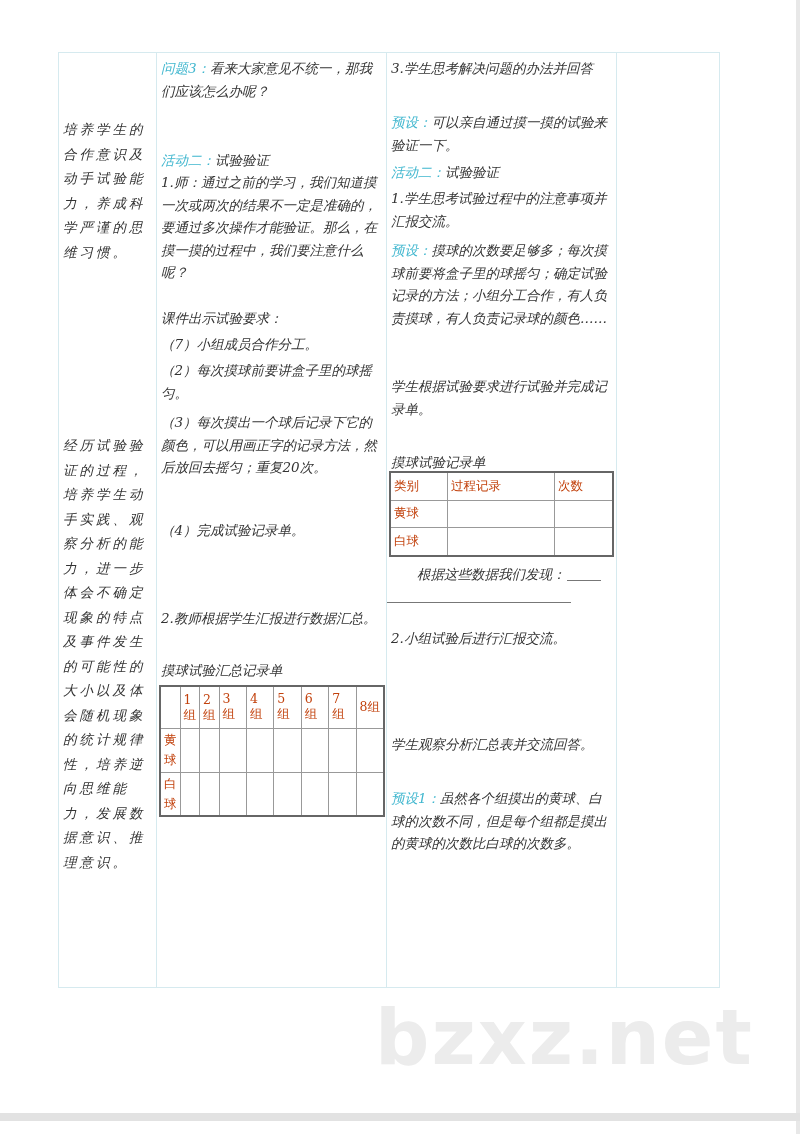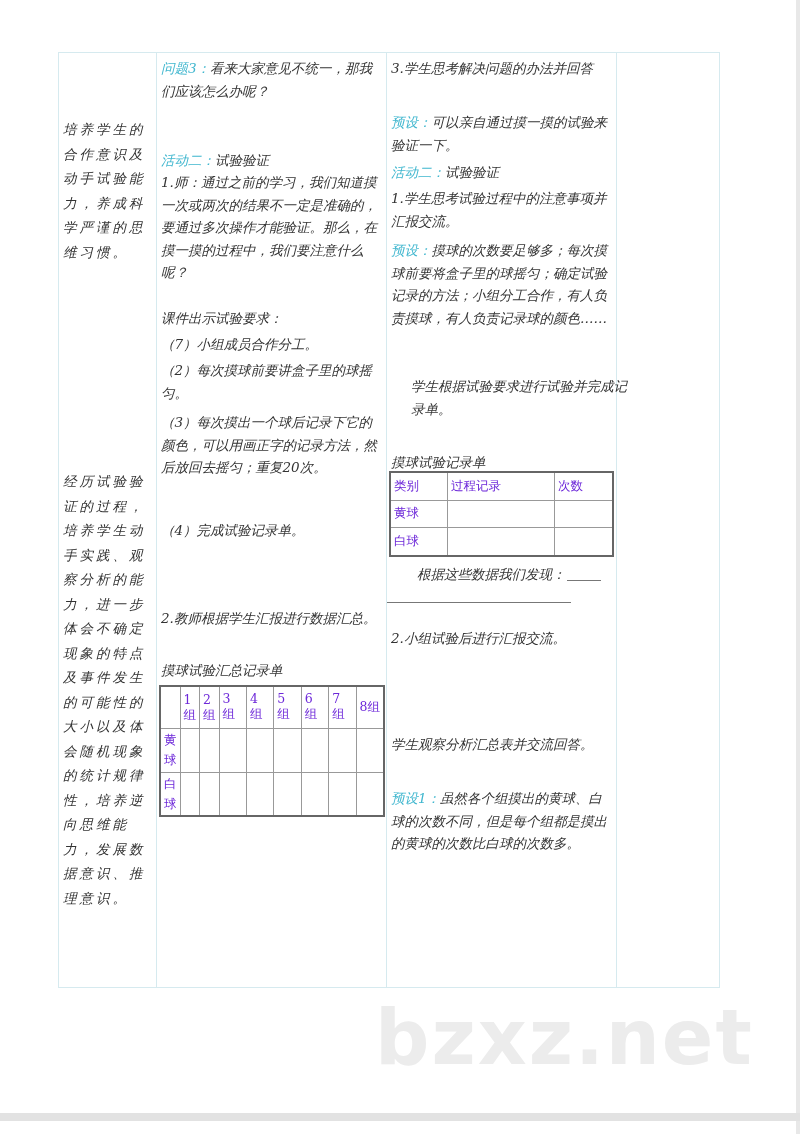--- a/index.html
+++ b/index.html
@@ -17,39 +17,39 @@
   .col:last-child { border-right:none; }
   .col-goal { width:98px; }
   .col-teacher { width:230px; }
   .col-student { width:230px; }
   .col-note { flex:1; }
   .blk { position:absolute; font-size:13.5px; line-height:22.5px;font-style:italic; }
   .goal-text { left:4px; width:92px; letter-spacing:3px; font-size:13.5px; line-height:24.5px; }
   .t { left:4px; width:222px; }
   .s { left:4px; width:222px; }
   .lbl { color:#41b7cf; }
-  table.rec { border-collapse:collapse; font-size:12.5px; color:#6d28d9; }
+  table.rec { border-collapse:collapse; font-size:12.5px; color:#c2410c; }
   table.rec td { border:1px solid #999; padding:0 3px; }
   table.rec { border:2px solid #666; }
   .line { position:absolute; height:1px; background:#777; }
   .watermark {
     position:absolute; left:375px; top:993px; font-family:"DejaVu Sans","Liberation Sans",sans-serif;
     font-weight:bold; font-size:76px; color:#ececec; letter-spacing:2px;
   }
 </style>
 </head>
 <body>
 
 <div class="page-edge"></div>
 
 <div class="lesson-table">
 
   <div class="col col-goal">
     <div class="blk goal-text" style="top:64px;">培养学生的合作意识及动手试验能力，养成科学严谨的思维习惯。</div>
-    <div class="blk goal-text" style="top:380px;margin-top:36px;">经历试验验证的过程，培养学生动手实践、观察分析的能力，进一步体会不确定现象的特点及事件发生的可能性的大小以及体会随机现象的统计规律性，培养逆向思维能力，发展数据意识、推理意识。</div>
+    <div class="blk goal-text" style="top:380px;">经历试验验证的过程，培养学生动手实践、观察分析的能力，进一步体会不确定现象的特点及事件发生的可能性的大小以及体会随机现象的统计规律性，培养逆向思维能力，发展数据意识、推理意识。</div>
   </div>
 
   <div class="col col-teacher">
     <div class="blk t" style="top:4px;">
       <span class="lbl">问题3：</span><span>看来大家意见不统一，那我们应该怎么办呢？</span>
     </div>
     <div class="blk t" style="top:96px;">
       <span class="lbl">活动二：</span><span>试验验证</span>
     </div>
     <div class="blk t" style="top:118px;">1.师：通过之前的学习，我们知道摸一次或两次的结果不一定是准确的，要通过多次操作才能验证。那么，在摸一摸的过程中，我们要注意什么呢？</div>
@@ -104,21 +104,21 @@
     <div class="blk s" style="top:58px;">
       <span class="lbl">预设：</span><span>可以亲自通过摸一摸的试验来验证一下。</span>
     </div>
     <div class="blk s" style="top:108px;">
       <span class="lbl">活动二：</span><span>试验验证</span>
     </div>
     <div class="blk s" style="top:134px;">1.学生思考试验过程中的注意事项并汇报交流。</div>
     <div class="blk s" style="top:186px;">
       <span class="lbl">预设：</span><span>摸球的次数要足够多；每次摸球前要将盒子里的球摇匀；确定试验记录的方法；小组分工合作，有人负责摸球，有人负责记录球的颜色……</span>
     </div>
-    <div class="blk s" style="top:322px;margin-left:20px;">学生根据试验要求进行试验并完成记录单。</div>
+    <div class="blk s" style="top:322px;">学生根据试验要求进行试验并完成记录单。</div>
     <div class="blk s" style="top:374px;margin-top:24px;">摸球试验记录单</div>
     <table class="rec" style="position:absolute; left:2px; top:418px; width:225px; height:86px;">
       <tbody>
           <tr>
         <td style="width:50px;">类别</td>
         <td style="width:100px;">过程记录</td>
         <td>次数</td>
       </tr>
       <tr>
         <td>黄球</td>

